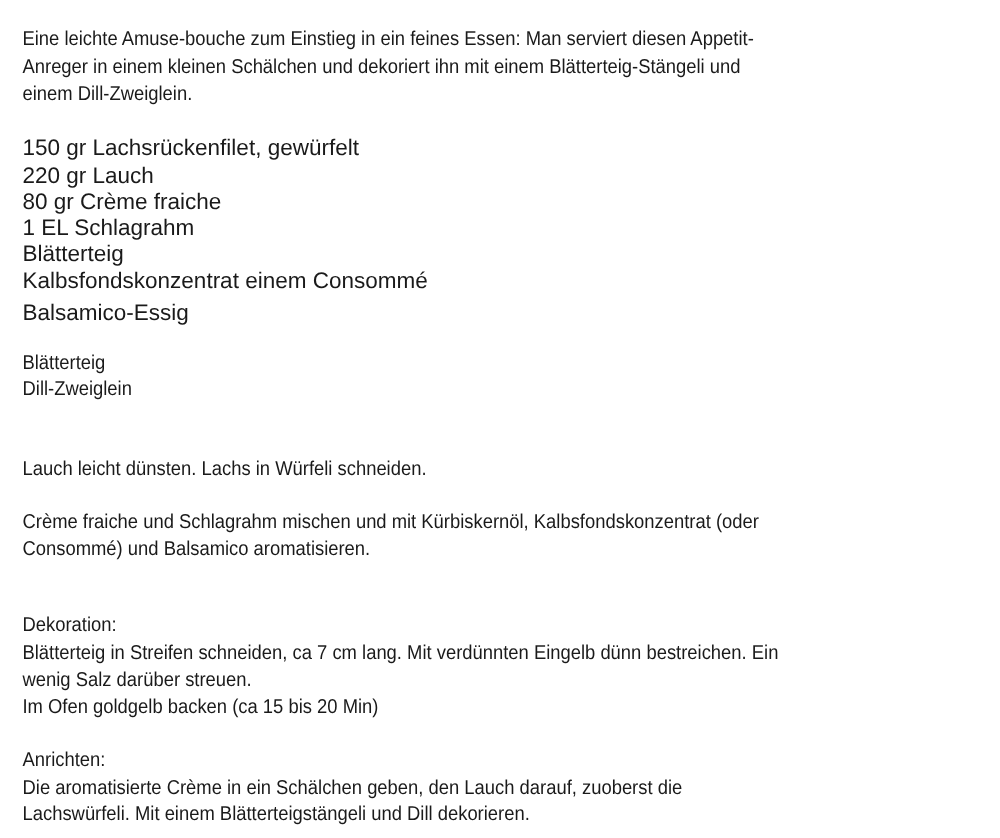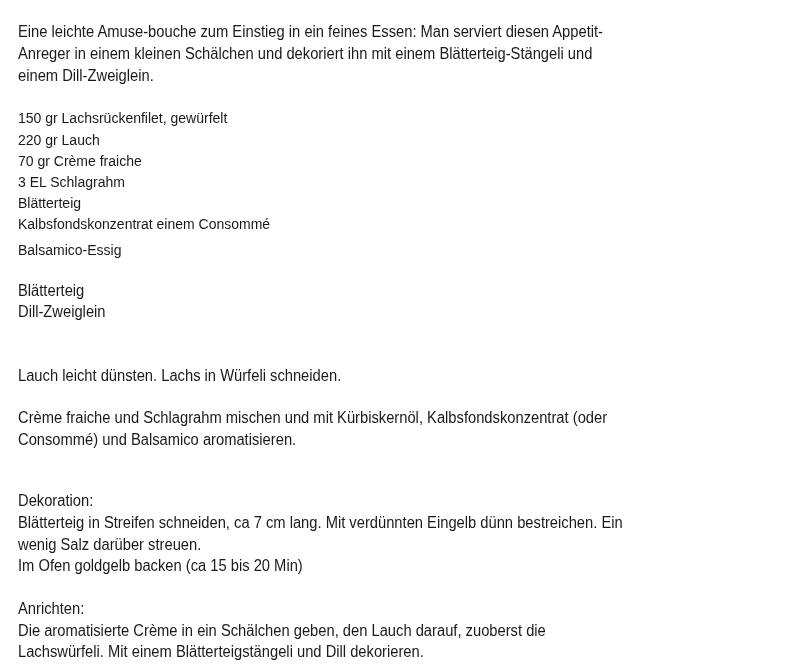--- a/index.html
+++ b/index.html
@@ -1,36 +1,36 @@
 <!DOCTYPE html>
 <html><head>
   <meta charset="utf-8">
   <style>
     html, body { margin: 0; padding: 0; background: #ffffff; }
     body { width: 800px; height: 670px; position: relative; overflow: hidden;
       font-family: "Liberation Sans", sans-serif; color: #1a1a1a; }
     .line { position: absolute; left: 18px; white-space: nowrap; font-size: 16px; line-height: 20px; }
     .cond { transform-origin: left top; transform: scaleX(0.92); }
-    .ing { font-size: 14px; }
+    .ing { font-size: 18px; }
   </style>
 </head>
 <body>
 
 <div>
   <div>
     <div class="line cond" style="top:22px">Eine leichte Amuse-bouche zum Einstieg in ein feines Essen: Man serviert diesen Appetit-</div>
     <div class="line cond" style="top:44px">Anreger in einem kleinen Schälchen und dekoriert ihn mit einem Blätterteig-Stängeli und</div>
     <div class="line cond" style="top:66px">einem Dill-Zweiglein.</div>
   </div>
 
   <div>
     <div class="line ing" style="top:108px">150 gr Lachsrückenfilet, gewürfelt</div>
     <div class="line ing" style="top:130px">220 gr Lauch</div>
-    <div class="line ing" style="top:151px">70 gr Crème fraiche</div>
-    <div class="line ing" style="top:172px">3 EL Schlagrahm</div>
+    <div class="line ing" style="top:151px">80 gr Crème fraiche</div>
+    <div class="line ing" style="top:172px">1 EL Schlagrahm</div>
     <div class="line ing" style="top:193px">Blätterteig</div>
     <div class="line ing" style="top:214px">Kalbsfondskonzentrat einem Consommé</div>
     <div class="line ing" style="top:240px">Balsamico-Essig</div>
   </div>
 
   <div>
     <div class="line cond" style="top:281px">Blätterteig</div>
     <div class="line cond" style="top:302px">Dill-Zweiglein</div>
   </div>
 

